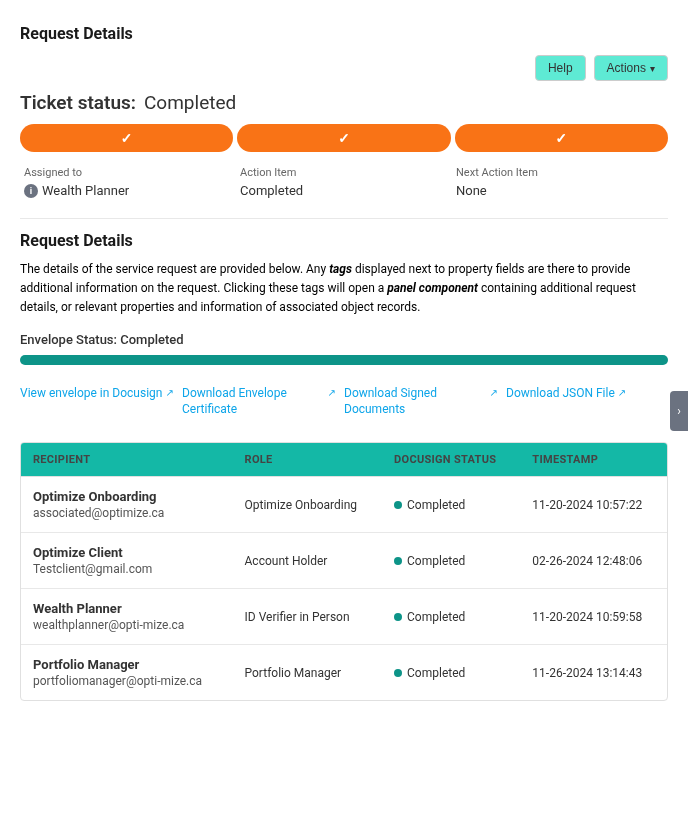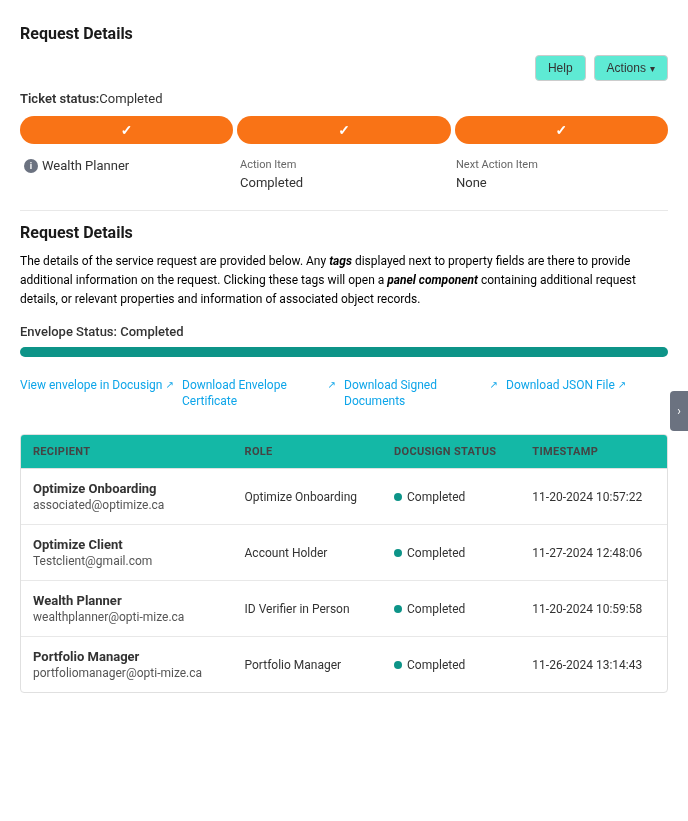--- a/index.html
+++ b/index.html
@@ -40,22 +40,23 @@
       gap: 4px;
       color: #333;
     }
     .btn-actions::after {
       content: '▾';
       font-size: 10px;
     }
     .ticket-status-row {
       display: flex;
       align-items: center;
+      gap: 8px;
       margin-bottom: 10px;
-      font-size: 13px;
+      font-size: 19px;
     }
     .ticket-status-label {
       font-weight: 600;
     }
     .ticket-status-value {
       color: #333;
     }
     .progress-bar-container {
       display: flex;
       gap: 4px;
@@ -273,20 +274,21 @@
     <div class="progress-segment">
       <span class="checkmark">✓</span>
     </div>
     <div class="progress-segment">
       <span class="checkmark">✓</span>
     </div>
   </div>
 
   <div class="workflow-columns">
     <div class="workflow-col">
+      <div class="workflow-col-label">Assigned to</div>
       <div class="workflow-col-value">
         <span class="info-icon">i</span>
         <span>Wealth Planner</span>
       </div>
     </div>
     <div class="workflow-col">
       <div class="workflow-col-label">Action Item</div>
       <div class="workflow-col-value">Completed</div>
     </div>
     <div class="workflow-col">
@@ -359,21 +361,21 @@
       <div class="recipient-email">Testclient@gmail.com</div>
     </td>
     <td>Account Holder</td>
     <td>
       <div class="status-completed">
         <span class="dot-completed"></span>
         <span>Completed</span>
       </div>
     </td>
     <td>
-      <span class="timestamp">11-27-2024 12:48:06</span>
+      <span class="timestamp">02-26-2024 12:48:06</span>
     </td>
   </tr>
           <tr>
     <td>
       <div class="recipient-name">Wealth Planner</div>
       <div class="recipient-email">wealthplanner@opti-mize.ca</div>
     </td>
     <td>ID Verifier in Person</td>
     <td>
       <div class="status-completed">

